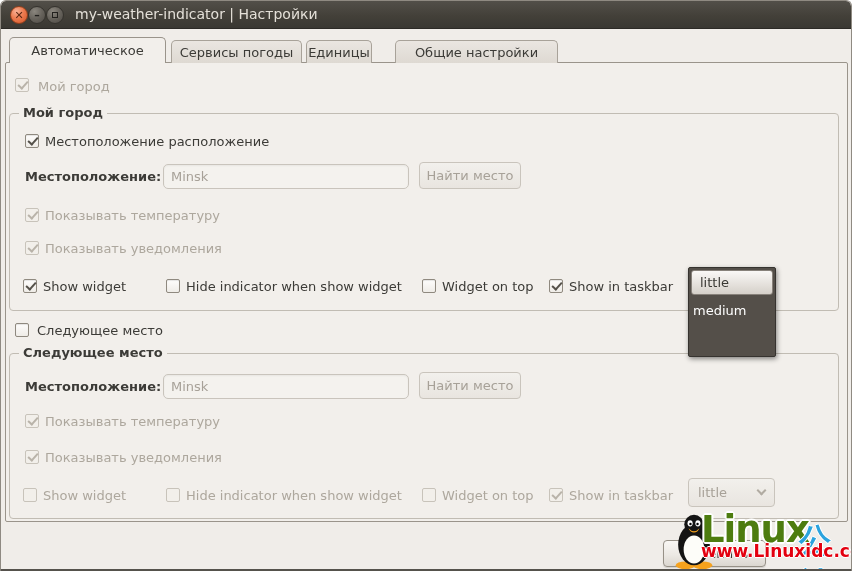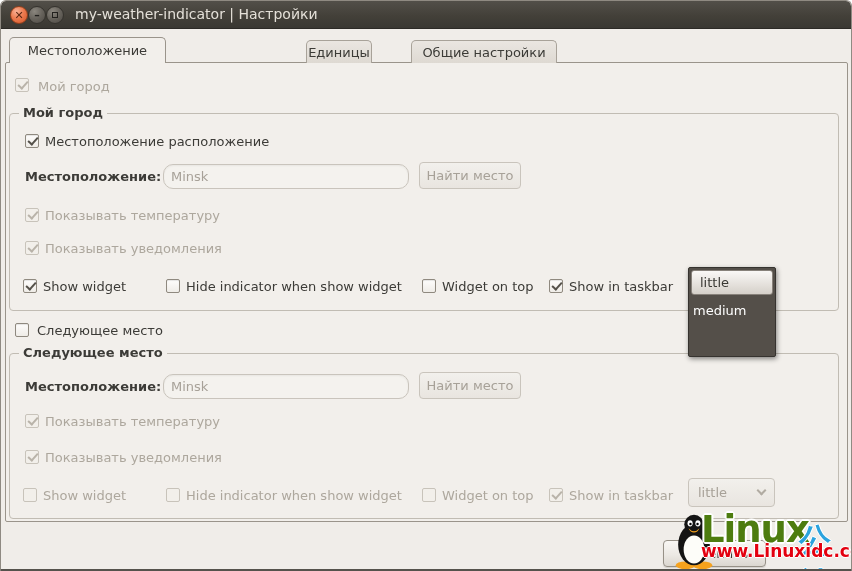--- a/index.html
+++ b/index.html
@@ -35,21 +35,21 @@
   .cb{position:absolute;width:14px;height:14px;border:1px solid #8F897F;border-radius:2px;z-index:3;
     background:linear-gradient(#FEFDFC,#EFECE7);box-shadow:inset 0 1px 1px rgba(0,0,0,.10)}
   .cb.checked::after{content:"";position:absolute;left:2px;top:2px;width:8px;height:4px;
     border-left:2px solid #55514A;border-bottom:2px solid #55514A;transform:rotate(-48deg)}
   .cb.disabled{background:#F2EFEA;border-color:#C8C3BA;box-shadow:none}
   .cb.disabled.checked::after{border-color:#B9B3A9}
   .cblabel{position:absolute;white-space:nowrap;z-index:3}
   .dim{color:#ADA79D}
   .bold{font-weight:bold}
   
-  .entry{position:absolute;border:1px solid #C9C4BC;border-radius:10px;background:#F4F2EE;color:#A7A198;
+  .entry{position:absolute;border:1px solid #C9C4BC;border-radius:5px;background:#F4F2EE;color:#A7A198;
     padding:0 7px;font-size:13px;font-family:inherit;z-index:3;box-shadow:inset 0 1px 2px rgba(0,0,0,.05)}
   .btn{position:absolute;display:flex;align-items:center;justify-content:center;border:1px solid #C9C4BC;
     border-radius:4px;background:linear-gradient(#F2F0EC,#E9E5E0);color:#A7A198;white-space:nowrap;z-index:3}
   .btn.enabled{border-color:#979187;background:linear-gradient(#F9F7F4 0%,#ECE9E4 55%,#DBD7D0 100%);
     color:#3C3B37;box-shadow:0 1px 1px rgba(0,0,0,.12)}
   .combo{position:absolute;display:flex;align-items:center;justify-content:space-between;padding:0 9px;
     border:1px solid #C9C4BC;border-radius:4px;background:linear-gradient(#F2F0EC,#E9E5E0);color:#A7A198;z-index:3}
   .chev{width:7px;height:7px;border-right:2px solid #B1ABA2;border-bottom:2px solid #B1ABA2;
     transform:rotate(45deg);margin-top:-4px}
   
@@ -80,26 +80,29 @@
     <div class="winbtn btn-min">
       <span class="glyph">–</span>
     </div>
     <div class="winbtn btn-max">
       <span class="sq"></span>
     </div>
     <div class="title">my-weather-indicator | Настройки</div>
   </div>
 
   <div class="tab active" style="left:8px;width:157px">
-    <span>Местоположение</span>
+    <span>Автоматическое</span>
+  </div>
+  <div class="tab" style="left:170px;width:131px">
+    <span>Сервисы погоды</span>
   </div>
   <div class="tab" style="left:305px;width:66px">
     <span>Единицы</span>
   </div>
-  <div class="tab" style="left:410px;width:146px">
+  <div class="tab" style="left:394px;width:163px">
     <span>Общие настройки</span>
   </div>
 
   <div class="page"></div>
 
   <span class="cb checked disabled" style="left:14px;top:77px"></span>
   <span class="cblabel dim" style="left:37px;top:78px">Мой город</span>
 
   <div class="group" style="left:8px;top:112px;width:830px;height:198px"></div>
   <span class="group-label bold" style="left:18px;top:104px">Мой город</span>

